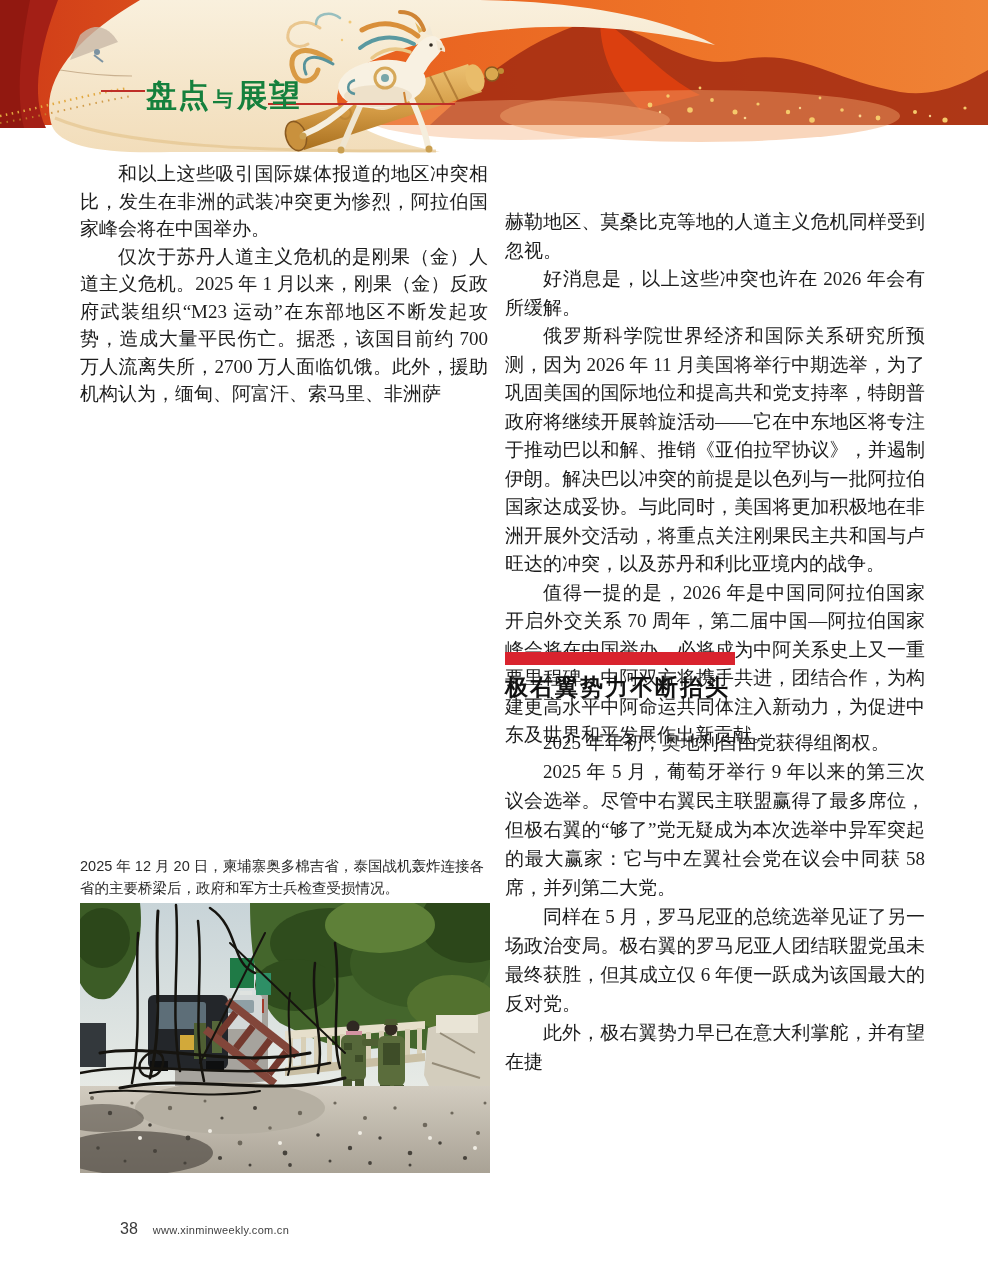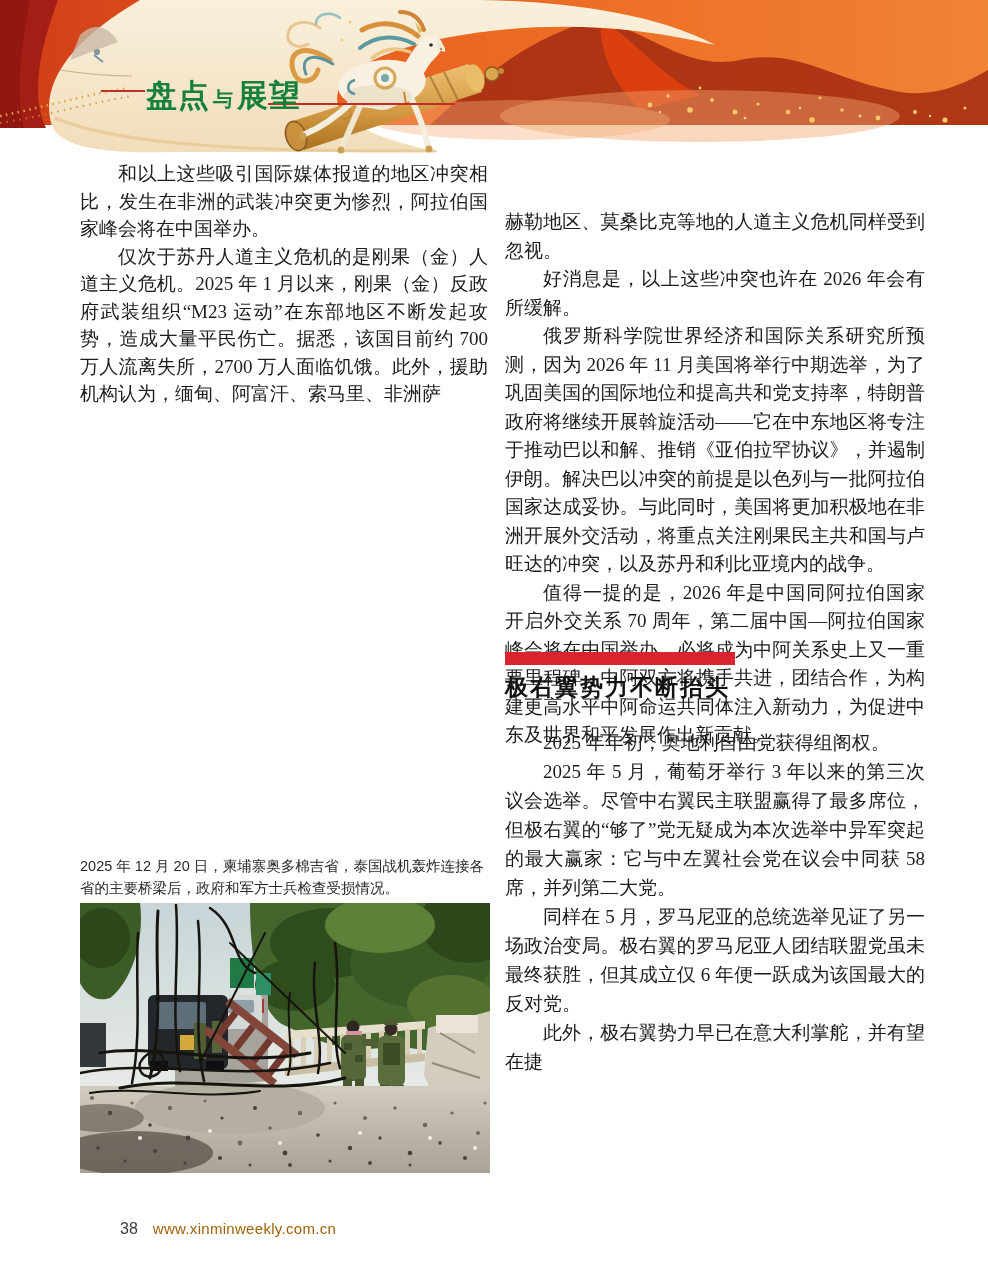--- a/index.html
+++ b/index.html
@@ -39,21 +39,21 @@
     position:absolute;left:505px;top:672px;margin:0;
     font-size:23px;font-weight:600;letter-spacing:2px;color:#121212;
     font-family:"Liberation Serif","DejaVu Serif",serif;
   }
   
   #footer{
     position:absolute;left:80px;top:1220px;display:flex;align-items:baseline;gap:15px;
     font-family:"Liberation Sans","DejaVu Sans",sans-serif;
   }
   #page-number{font-size:16px;color:#3a3a3a;margin-left:40px;}
-  #site-url{font-size:15px;color:#a16207;letter-spacing:.3px;}
+  #site-url{font-size:11px;color:#404040;letter-spacing:.3px;}
 </style>
 </head>
 <body>
 
 <div id="header-art">
   <svg viewBox="0 0 988 158" width="988" height="158" aria-hidden="true">
     <defs>
       <linearGradient id="gOr" x1="0" y1="0" x2="1" y2="0">
         <stop offset="0" stop-color="#cf3c18"></stop>
           <stop offset="0.35" stop-color="#e8601f"></stop>
@@ -351,21 +351,21 @@
   <p>好消息是，以上这些冲突也许在 2026 年会有所缓解。</p>
   <p>俄罗斯科学院世界经济和国际关系研究所预测，因为 2026 年 11 月美国将举行中期选举，为了巩固美国的国际地位和提高共和党支持率，特朗普政府将继续开展斡旋活动——它在中东地区将专注于推动巴以和解、推销《亚伯拉罕协议》，并遏制伊朗。解决巴以冲突的前提是以色列与一批阿拉伯国家达成妥协。与此同时，美国将更加积极地在非洲开展外交活动，将重点关注刚果民主共和国与卢旺达的冲突，以及苏丹和利比亚境内的战争。</p>
   <p>值得一提的是，2026 年是中国同阿拉伯国家开启外交关系 70 周年，第二届中国—阿拉伯国家峰会将在中国举办，必将成为中阿关系史上又一重要里程碑。中阿双方将携手共进，团结合作，为构建更高水平中阿命运共同体注入新动力，为促进中东及世界和平发展作出新贡献。</p>
 </div>
 
 <div id="section-bar"></div>
 <h2 id="section-heading">极右翼势力不断抬头</h2>
 
 <div id="right-col-bottom" class="col">
   <p>2025 年年初，奥地利自由党获得组阁权。</p>
-  <p>2025 年 5 月，葡萄牙举行 3 年以来的第三次议会选举。尽管中右翼民主联盟赢得了最多席位，但极右翼的“够了”党无疑成为本次选举中异军突起的最大赢家：它与中左翼社会党在议会中同获 58 席，并列第二大党。</p>
+  <p>2025 年 5 月，葡萄牙举行 9 年以来的第三次议会选举。尽管中右翼民主联盟赢得了最多席位，但极右翼的“够了”党无疑成为本次选举中异军突起的最大赢家：它与中左翼社会党在议会中同获 58 席，并列第二大党。</p>
   <p>同样在 5 月，罗马尼亚的总统选举见证了另一场政治变局。极右翼的罗马尼亚人团结联盟党虽未最终获胜，但其成立仅 6 年便一跃成为该国最大的反对党。</p>
   <p>此外，极右翼势力早已在意大利掌舵，并有望在捷</p>
 </div>
 
 <div id="footer">
   <span id="page-number">38</span>
   <span id="site-url">www.xinminweekly.com.cn</span>
 </div>
 
 </body></html>

